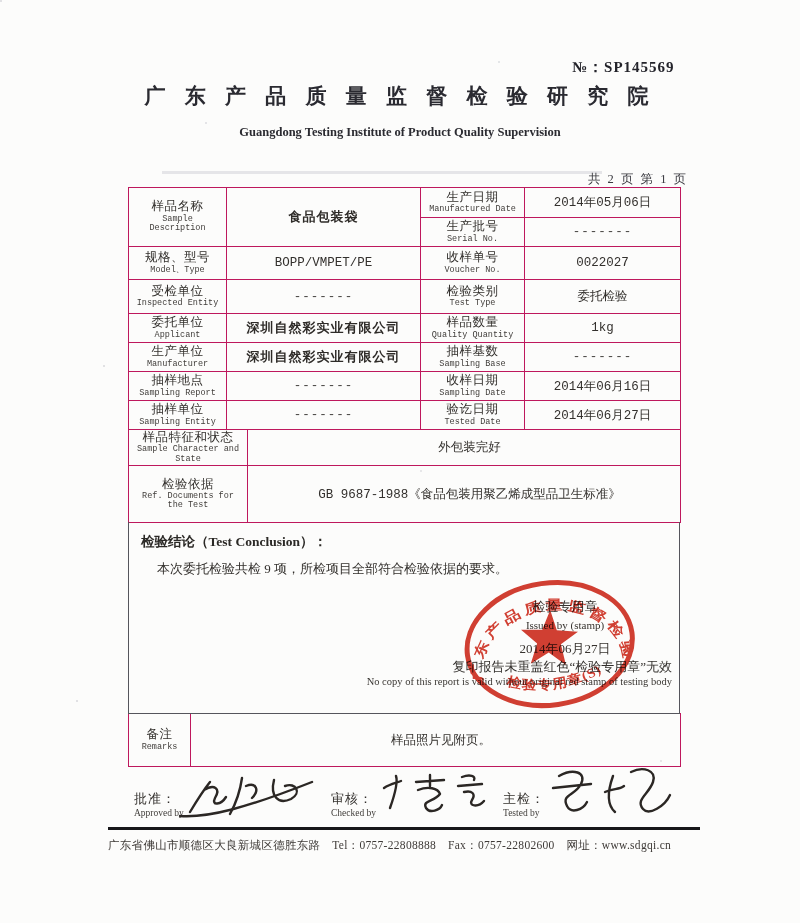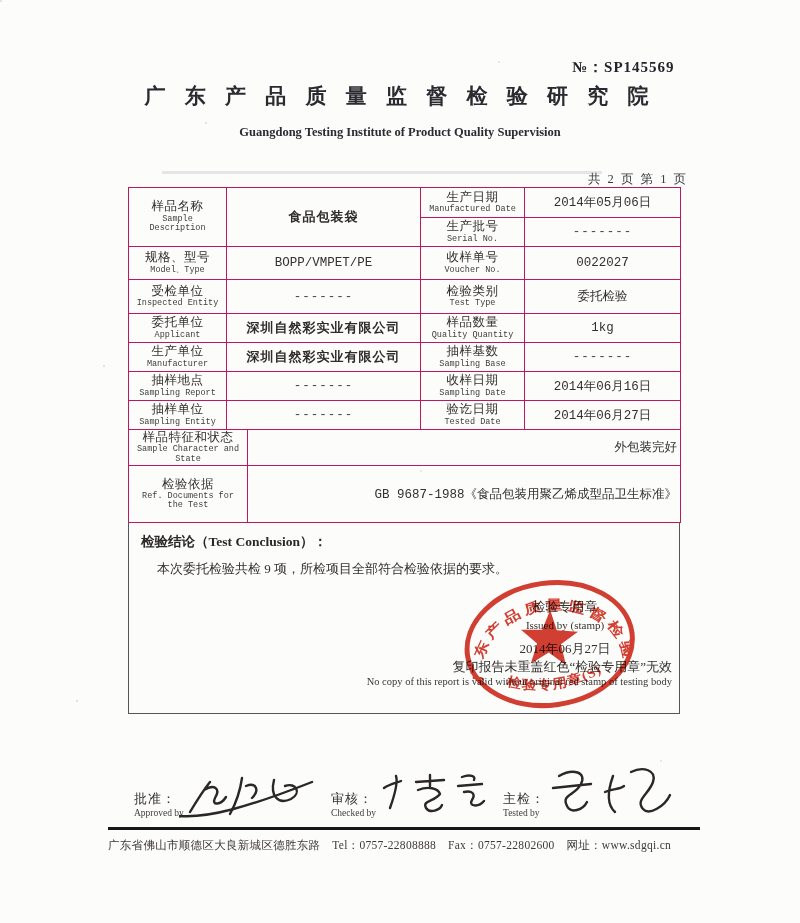--- a/index.html
+++ b/index.html
@@ -19,21 +19,21 @@
 
   
   .doc { position:absolute; left:128px; top:187px; width:552px; }
   table { border-collapse:collapse; table-layout:fixed; width:552px; }
   table + table, .conclusion-box, .conclusion-box + table { margin-top:-1px; }
   td { border:1px solid #be185d; vertical-align:middle; text-align:center; padding:1px 3px;font-family:Liberation Mono, monospace; }
   .lbl-cn { display:block; font-size:12.5px; color:#33302d; letter-spacing:.5px; line-height:1.15; }
   .lbl-en { display:block; font-size:8.5px; color:#403d3a; line-height:1.1; }
   .val { font-size:12.5px; color:#33302d; }
   .val-strong { font-size:13px; font-weight:bold; letter-spacing:1px; color:#2e2b28; }
-  .val-left { text-align:right; padding-left:14px; }
+  .val-left { text-align:center; padding-left:14px; }
   .dash { letter-spacing:1px; color:#45423f; }
 
   
   .conclusion-box { position:relative; width:552px; height:192px; border:1px solid #55555c; border-top:none; }
   .concl-heading { position:absolute; top:11px; left:12px; font-size:13.5px; font-weight:bold; color:#2b2926; }
   .concl-body { position:absolute; top:38px; left:28px; font-size:13px; color:#33302d; }
 
   
   .stamp-text-center { position:absolute; left:455px; width:220px; text-align:center; color:#37332f; }
   .seal-label { top:598px; font-size:13px; }
@@ -194,20 +194,35 @@
         <td class="val val-left">GB 9687-1988《食品包装用聚乙烯成型品卫生标准》</td>
       </tr>
     </tbody>
       </table>
 
     <div class="conclusion-box">
       <div class="concl-heading">检验结论（Test Conclusion）：</div>
       <div class="concl-body">本次委托检验共检 9 项，所检项目全部符合检验依据的要求。</div>
     </div>
 
+    <table>
+      <colgroup>
+          <col style="width:62px">
+          <col style="width:490px">
+        </colgroup>
+      <tbody>
+          <tr style="height:53px">
+        <td>
+          <span class="lbl-cn">备注</span>
+          <span class="lbl-en">Remarks</span>
+        </td>
+        <td class="val val-left">样品照片见附页。</td>
+      </tr>
+    </tbody>
+      </table>
   </div>
 
   <div class="stamp-text-center seal-label">检验专用章</div>
   <div class="stamp-text-center issued-by">Issued by (stamp)</div>
   <div class="stamp-text-center issue-date">2014年06月27日</div>
   <div class="notice-cn">复印报告未重盖红色“检验专用章”无效</div>
   <div class="notice-en">No copy of this report is valid without original red stamp of testing body</div>
 
   <svg class="stamp" viewBox="0 0 176 136">
     <ellipse cx="88" cy="66" rx="83" ry="61" fill="none" stroke="#cf2a1b" stroke-width="5"></ellipse>

